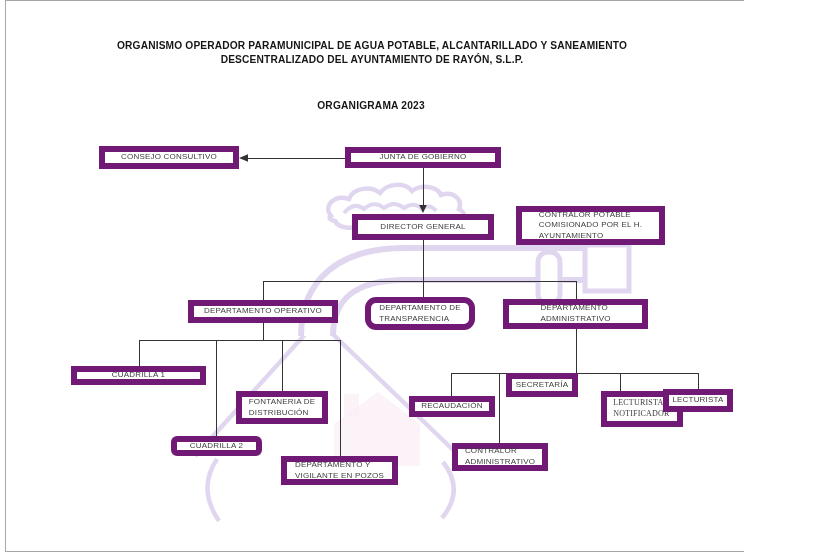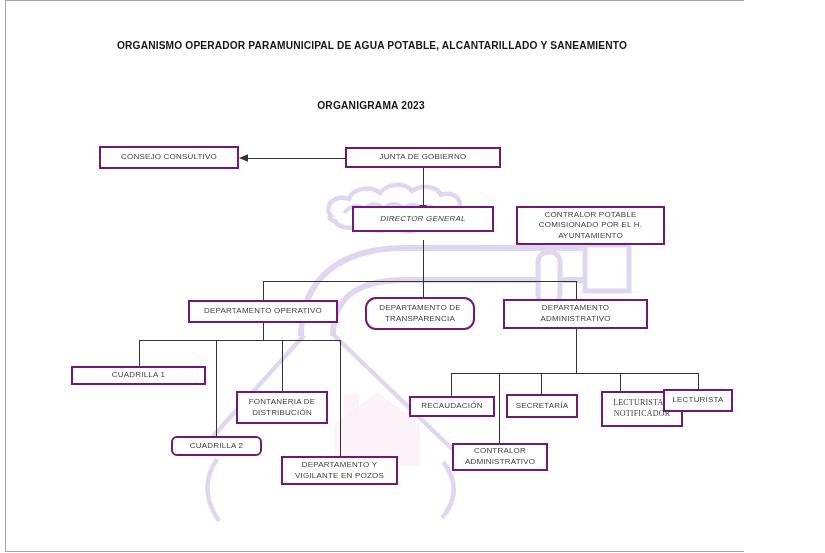--- a/index.html
+++ b/index.html
@@ -51,29 +51,28 @@
   .connectors {
     position: absolute;
     left: 0; top: 0;
     z-index: 2;
     pointer-events: none;
   }
   .org-box {
     position: absolute;
     box-sizing: border-box;
     background: #ffffff;
-    border: 2px solid #701a75;
+    border: 6px solid #701a75;
     color: #3d3d3d;
     font-size: 8px;
     line-height: 1.32;
     letter-spacing: 0.2px;
     display: flex;
     align-items: center;
     justify-content: center;
-    text-align: center;
     white-space: pre-line;
     z-index: 3;
   }
 </style>
 </head>
 <body>
 
 <div class="viewport">
 
   <svg class="watermark" width="825" height="553" viewBox="0 0 825 553">
@@ -131,43 +130,44 @@
       <line x1="698" y1="373" x2="698" y2="389"></line>
     </g>
     <g fill="#333333" stroke="none" shape-rendering="auto">
       <polygon points="239,158 248,154.2 248,161.8"></polygon>
       <polygon points="423,213 419.2,205 426.8,205"></polygon>
     </g>
   </svg>
 
   <div class="doc-title">
     <div>ORGANISMO OPERADOR PARAMUNICIPAL DE AGUA POTABLE, ALCANTARILLADO Y SANEAMIENTO</div>
+    <div>DESCENTRALIZADO DEL AYUNTAMIENTO DE RAYÓN, S.L.P.</div>
   </div>
   <div class="doc-subtitle">ORGANIGRAMA 2023</div>
 
   <div id="org-boxes">
       <div class="org-box" style="left: 99px; top: 146px; width: 140px; height: 23px;">CONSEJO CONSULTIVO</div>
       <div class="org-box" style="left: 345px; top: 147px; width: 156px; height: 21px;">JUNTA DE GOBIERNO</div>
-      <div class="org-box" style="left: 352px; top: 206px; width: 142px; height: 26px; font-style: italic;">DIRECTOR GENERAL</div>
+      <div class="org-box" style="left: 352px; top: 214px; width: 142px; height: 26px;">DIRECTOR GENERAL</div>
       <div class="org-box" style="left: 516px; top: 206px; width: 149px; height: 39px;">CONTRALOR POTABLE
 COMISIONADO POR EL H.
 AYUNTAMIENTO</div>
       <div class="org-box" style="left: 188px; top: 300px; width: 150px; height: 23px;">DEPARTAMENTO OPERATIVO</div>
       <div class="org-box" style="left: 365px; top: 297px; width: 110px; height: 33px; border-radius: 11px;">DEPARTAMENTO DE
 TRANSPARENCIA</div>
       <div class="org-box" style="left: 503px; top: 299px; width: 145px; height: 30px;">DEPARTAMENTO
 ADMINISTRATIVO</div>
       <div class="org-box" style="left: 71px; top: 366px; width: 135px; height: 19px;">CUADRILLA 1</div>
       <div class="org-box" style="left: 236px; top: 391px; width: 92px; height: 33px;">FONTANERIA DE
 DISTRIBUCIÓN</div>
       <div class="org-box" style="left: 171px; top: 436px; width: 91px; height: 20px; border-radius: 6px;">CUADRILLA 2</div>
       <div class="org-box" style="left: 281px; top: 456px; width: 117px; height: 29px;">DEPARTAMENTO Y
 VIGILANTE EN POZOS</div>
       <div class="org-box" style="left: 409px; top: 396px; width: 86px; height: 21px;">RECAUDACIÓN</div>
-      <div class="org-box" style="left: 506px; top: 394px; width: 72px; height: 24px;">SECRETARÍA</div>
+      <div class="org-box" style="left: 506px; top: 373px; width: 72px; height: 24px;">SECRETARÍA</div>
       <div class="org-box" style="left: 601px; top: 391px; width: 82px; height: 36px; font-family: Liberation Serif, serif;">LECTURISTA Y
 NOTIFICADOR</div>
       <div class="org-box" style="left: 663px; top: 389px; width: 70px; height: 23px;">LECTURISTA</div>
       <div class="org-box" style="left: 452px; top: 443px; width: 96px; height: 28px;">CONTRALOR
 ADMINISTRATIVO</div>
     </div>
 
   <div class="page-border"></div>
 </div>
 

